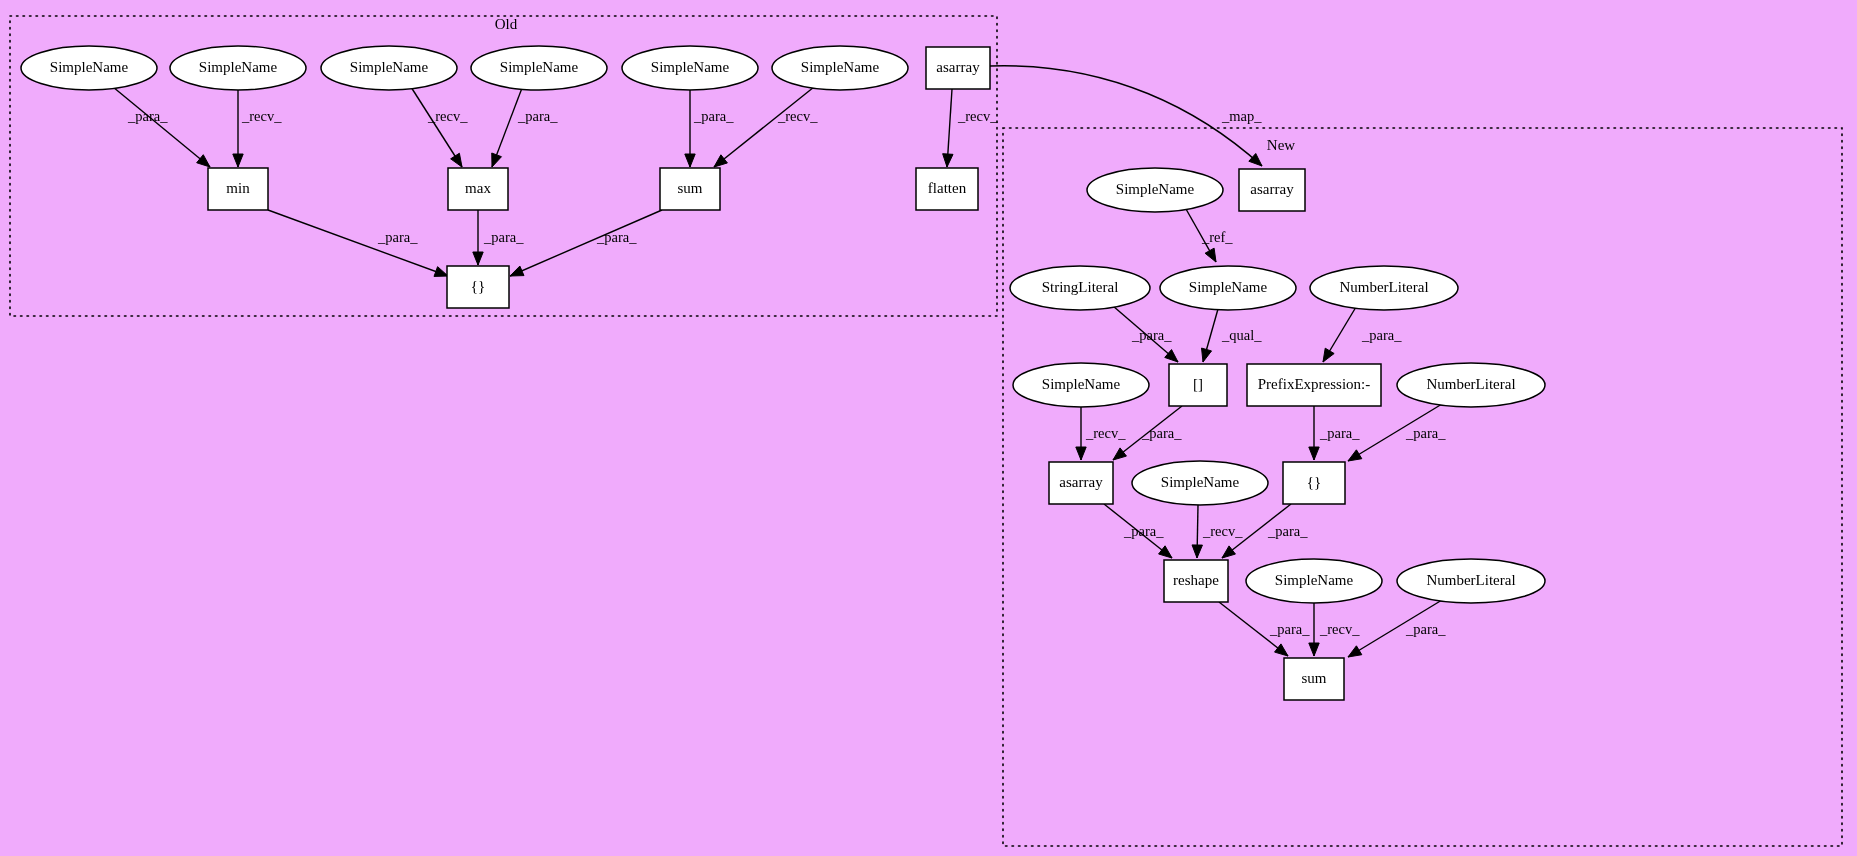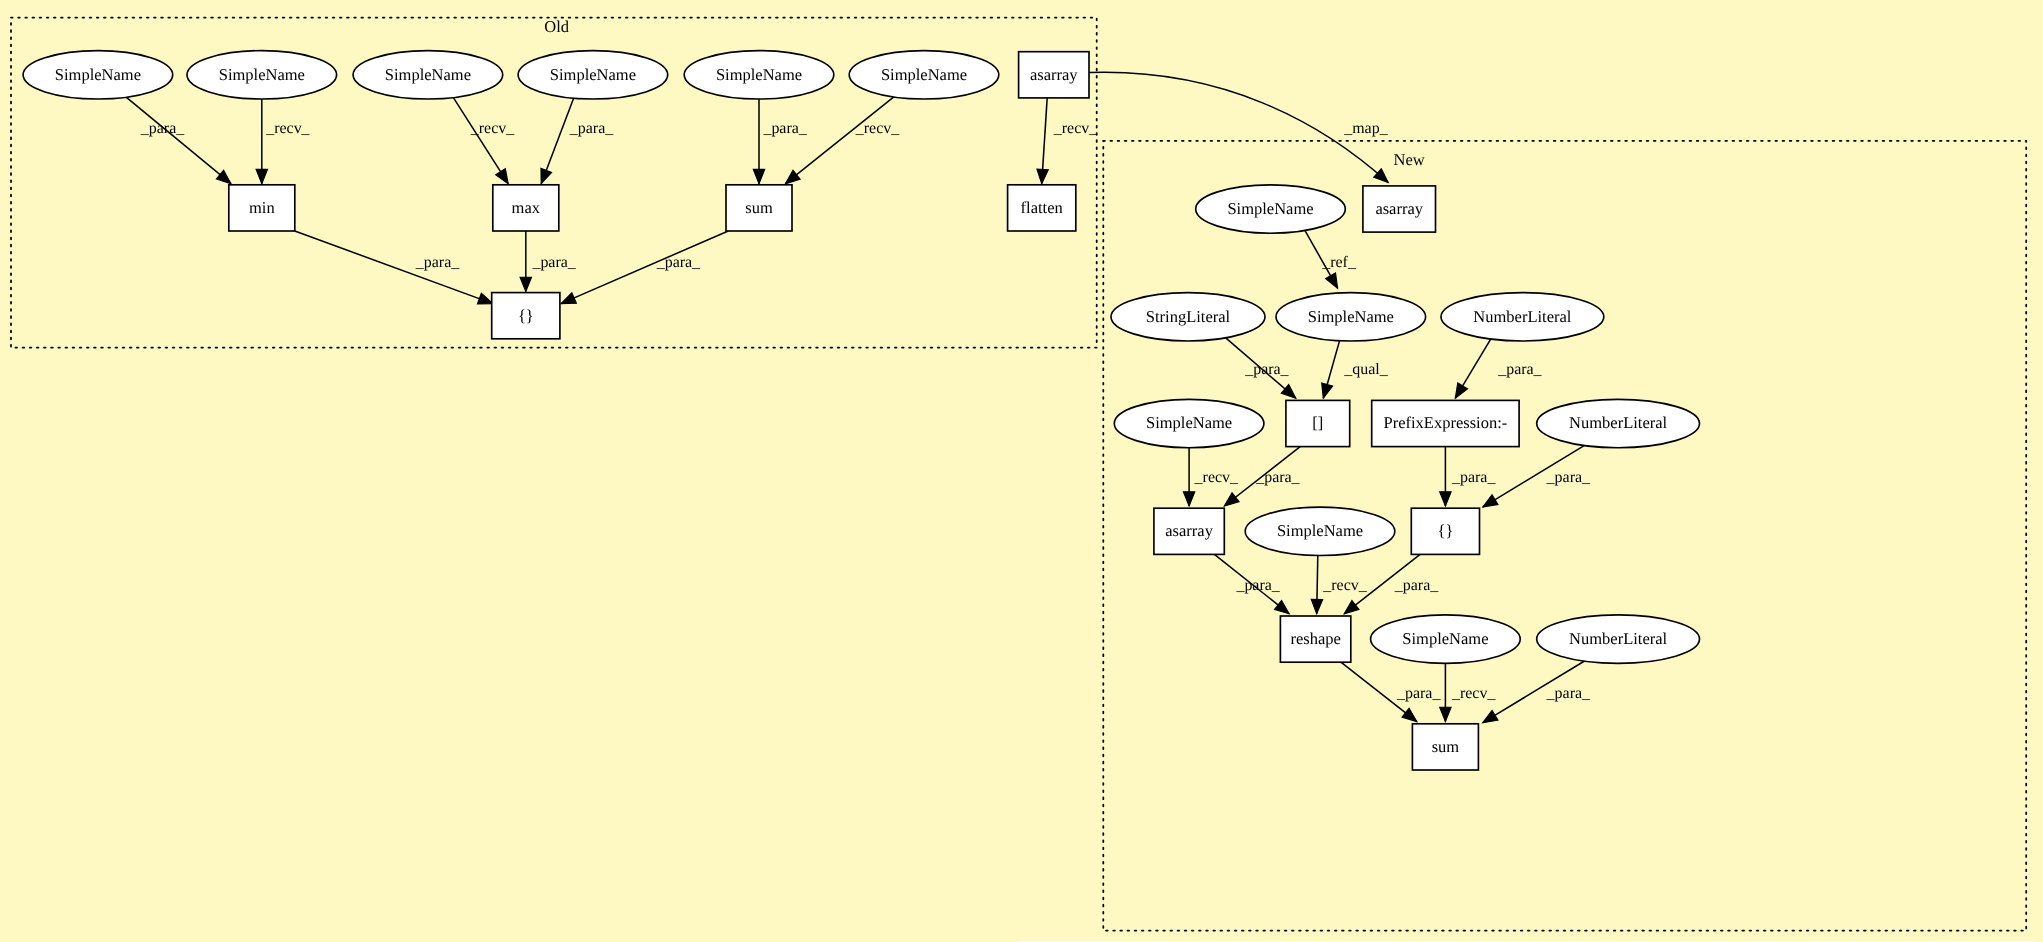--- a/index.html
+++ b/index.html
@@ -4,21 +4,21 @@
 <style>
   html, body {
     margin: 0;
     padding: 0;
     background: #ffffff;
   }
   #canvas-wrap {
     position: relative;
     width: 1857px;
     height: 856px;
-    background: #fef9c3;
+    background: #f0abfc;
     font-family: "Liberation Serif", "DejaVu Serif", serif;
   }
   svg#graph {
     display: block;
     width: 1857px;
     height: 856px;
   }
   .cluster-box {
     fill: none;
     stroke: #000000;

